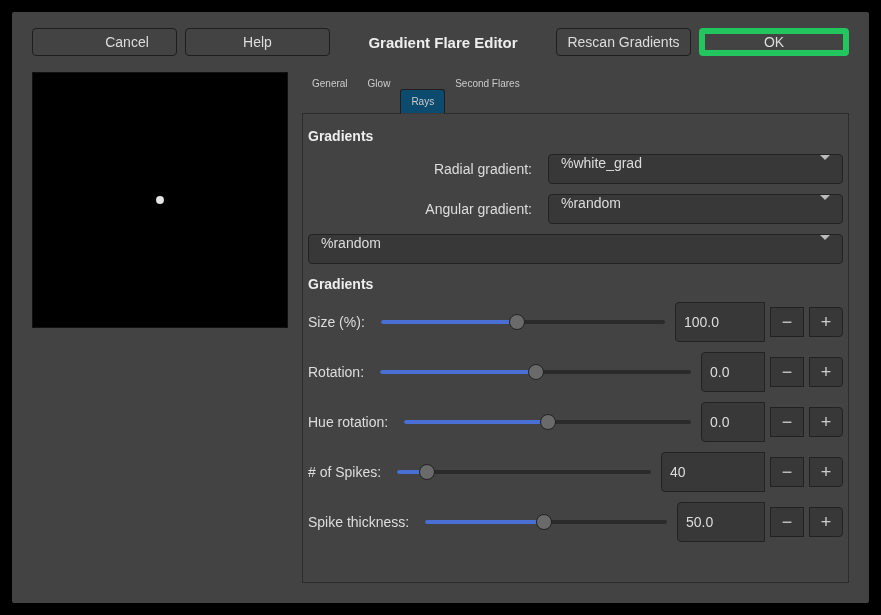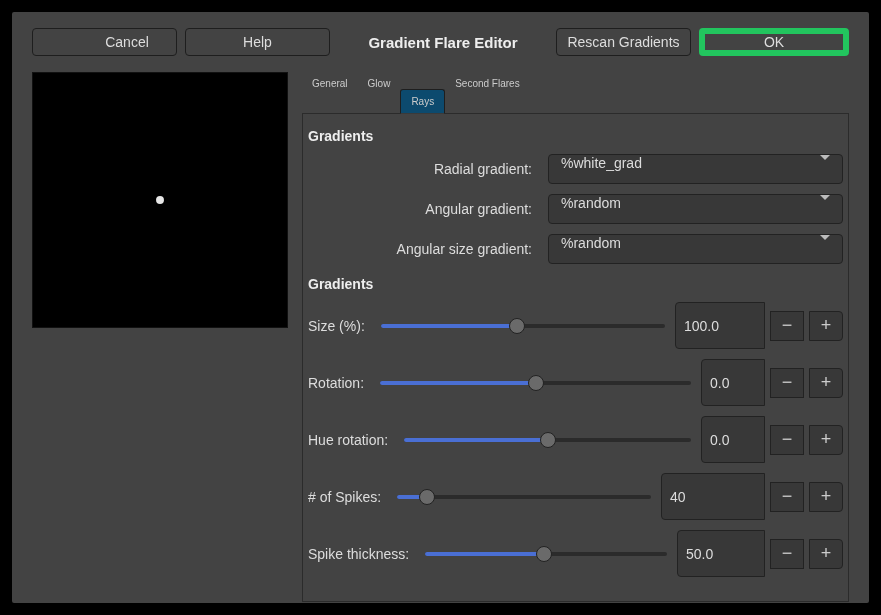--- a/index.html
+++ b/index.html
@@ -174,21 +174,21 @@
     top: 50%;
     width: 16px; height: 16px;
     margin-top: -8px;
     margin-left: -8px;
     background: #6a6a6a;
     border: 1px solid #222;
     border-radius: 50%;
   }
   .numbox {
     width: 64px;
-    height: 47px;
+    height: 40px;
     background: #383838;
     border: 1px solid #222;
     border-radius: 4px 0 0 4px;
     display: flex;
     align-items: center;
     padding: 0 8px;
     color: #ddd;
   }
   .numbox.size { width: 90px; }
   .numbox.spikes { width: 104px; }
@@ -279,21 +279,20 @@
 
         <div class="row">
           <div class="label">Angular gradient:</div>
           <div class="dropdown">
             <span>%random</span>
             <span class="caret"></span>
           </div>
         </div>
 
         <div class="row">
-          <div class="label">Angular size gradient:</div>
           <div class="dropdown">
             <span>%random</span>
             <span class="caret"></span>
           </div>
         </div>
 
         <div class="section-title" style="margin-top:12px">Gradients</div>
 
         <div class="param-row">
           <div class="plabel">Size (%):</div>

